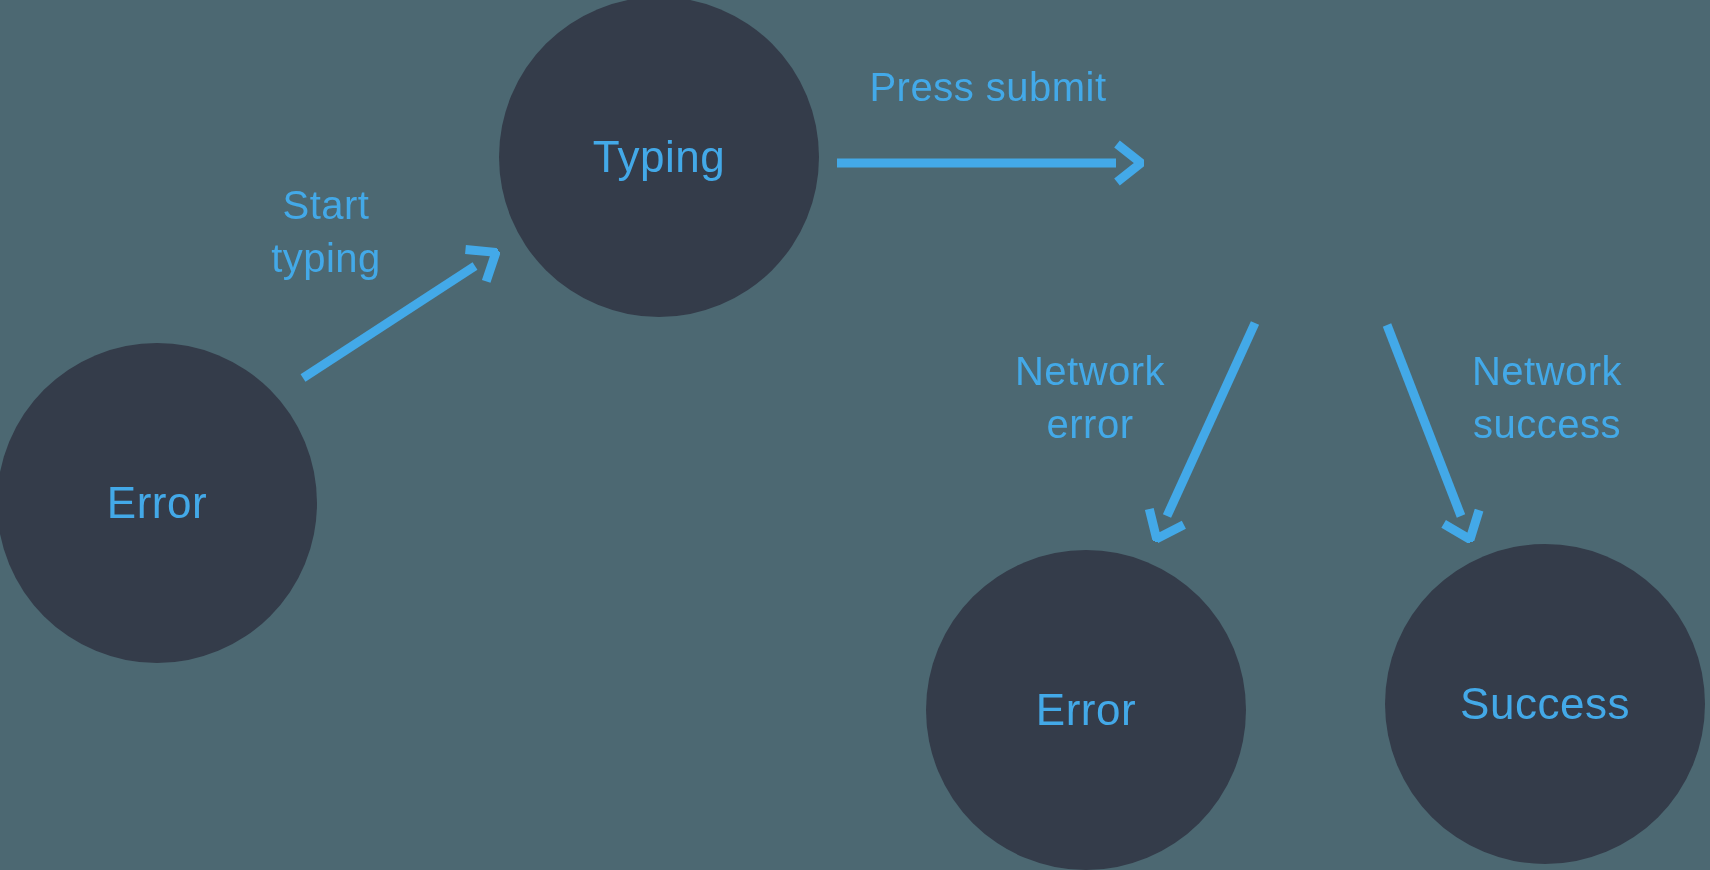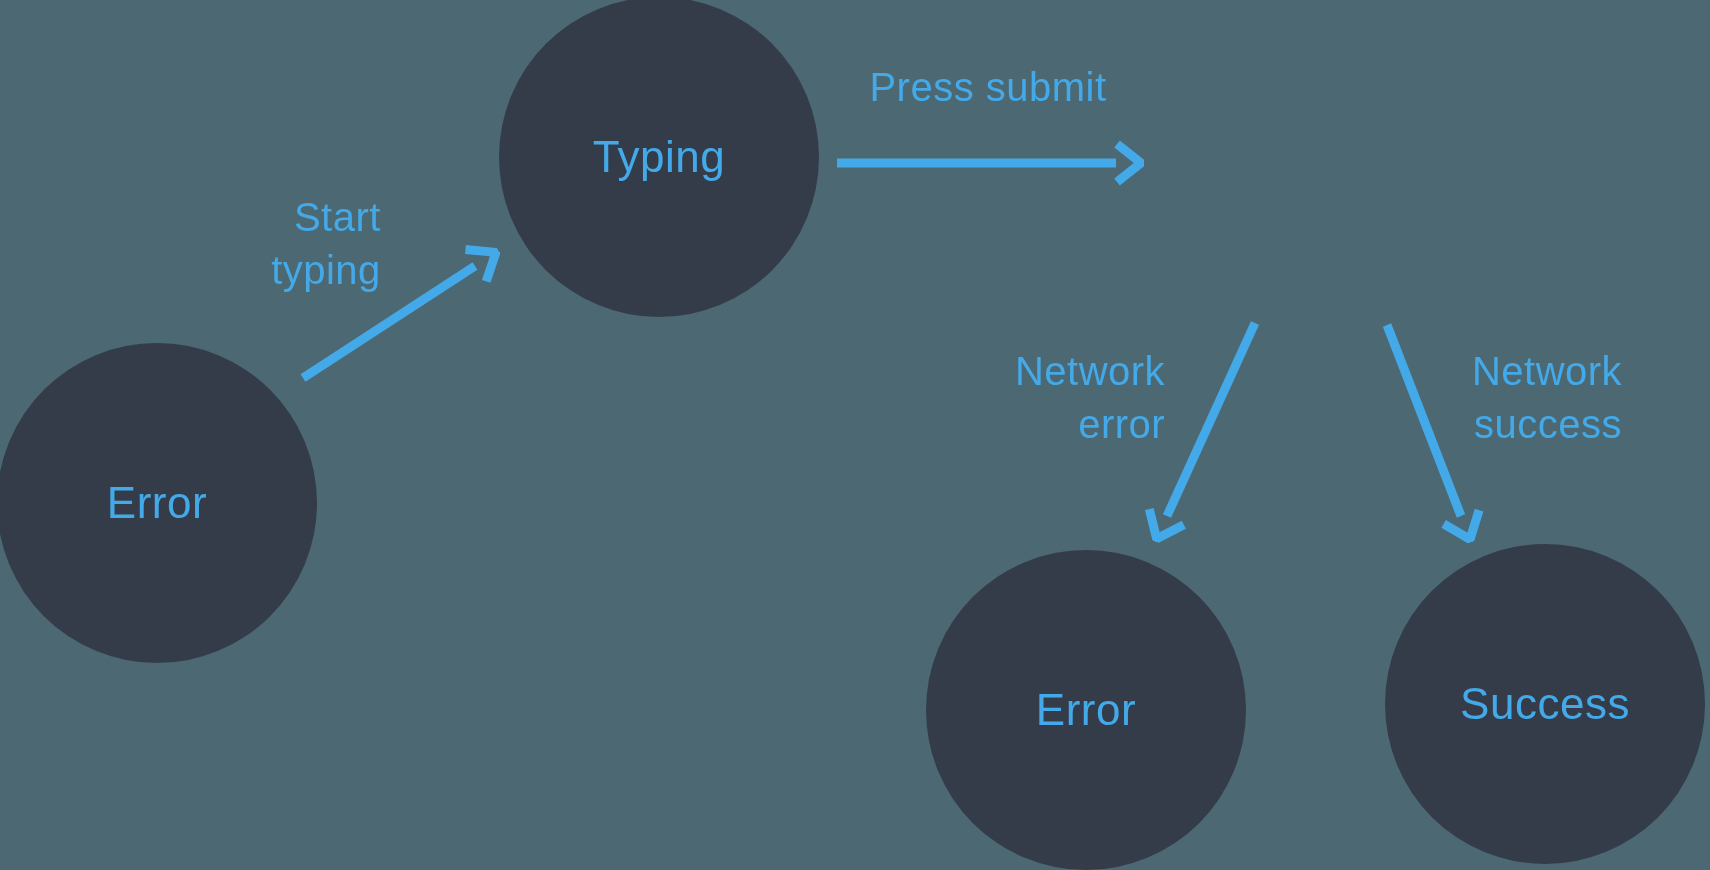--- a/index.html
+++ b/index.html
@@ -47,24 +47,24 @@
   .node-submitting{left:1168px;top:1px;}
   .node-error{left:926px;top:550px;}
   .node-success{left:1385px;top:544px;}
   .edge-label{
     position:absolute;
     transform:translate(-50%,-50%);
     color:var(--accent);
     font-size:40px;
     line-height:1.33;
     letter-spacing:0.5px;
-    text-align:right;
+    text-align:center;
     white-space:pre-line;
   }
-  .el-start-typing{left:326px;top:232px;margin-top:12px;}
+  .el-start-typing{left:326px;top:232px;}
   .el-press-submit{left:988px;top:88px;}
   .el-network-error{left:1090px;top:398px;}
   .el-network-success{left:1547px;top:398px;}
 </style>
 </head>
 <body>
 
 <div class="stage">
 
   <svg class="edges" viewBox="0 0 1710 870" xmlns="http://www.w3.org/2000/svg">

